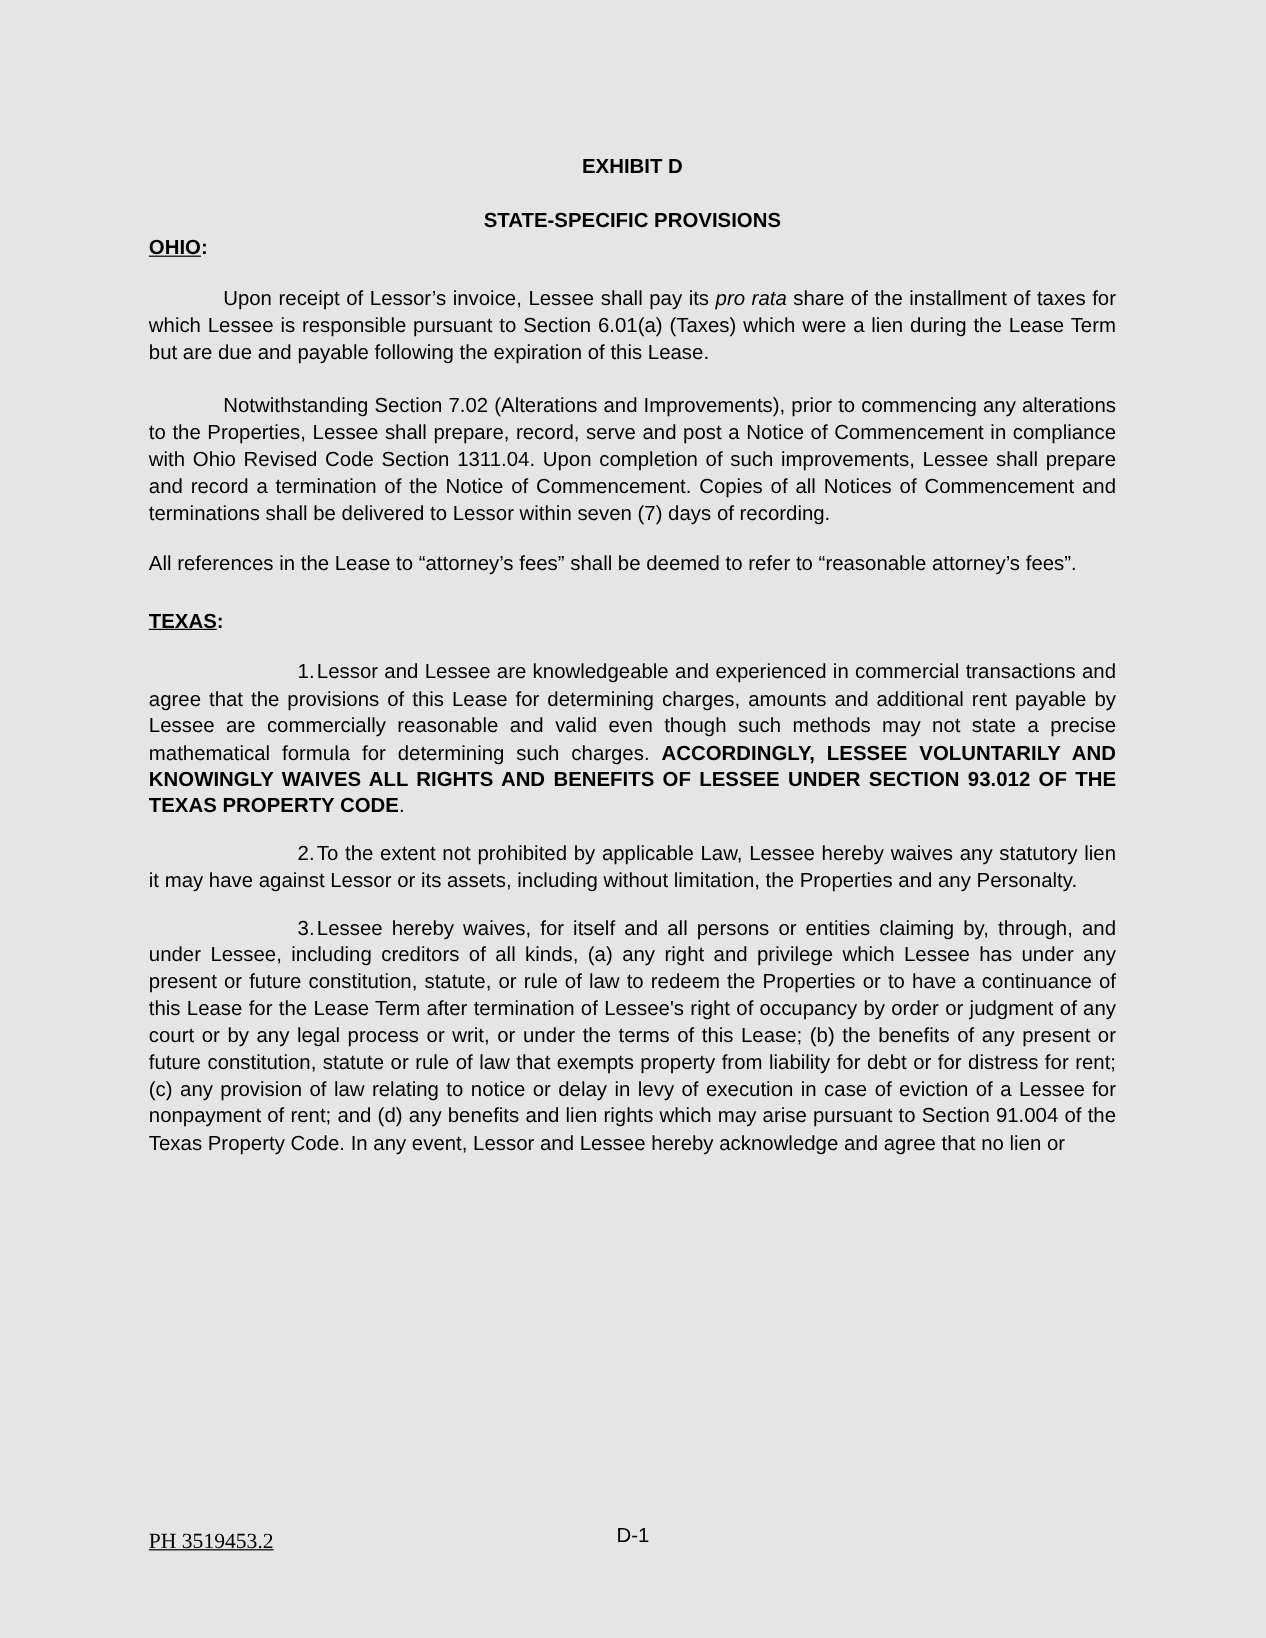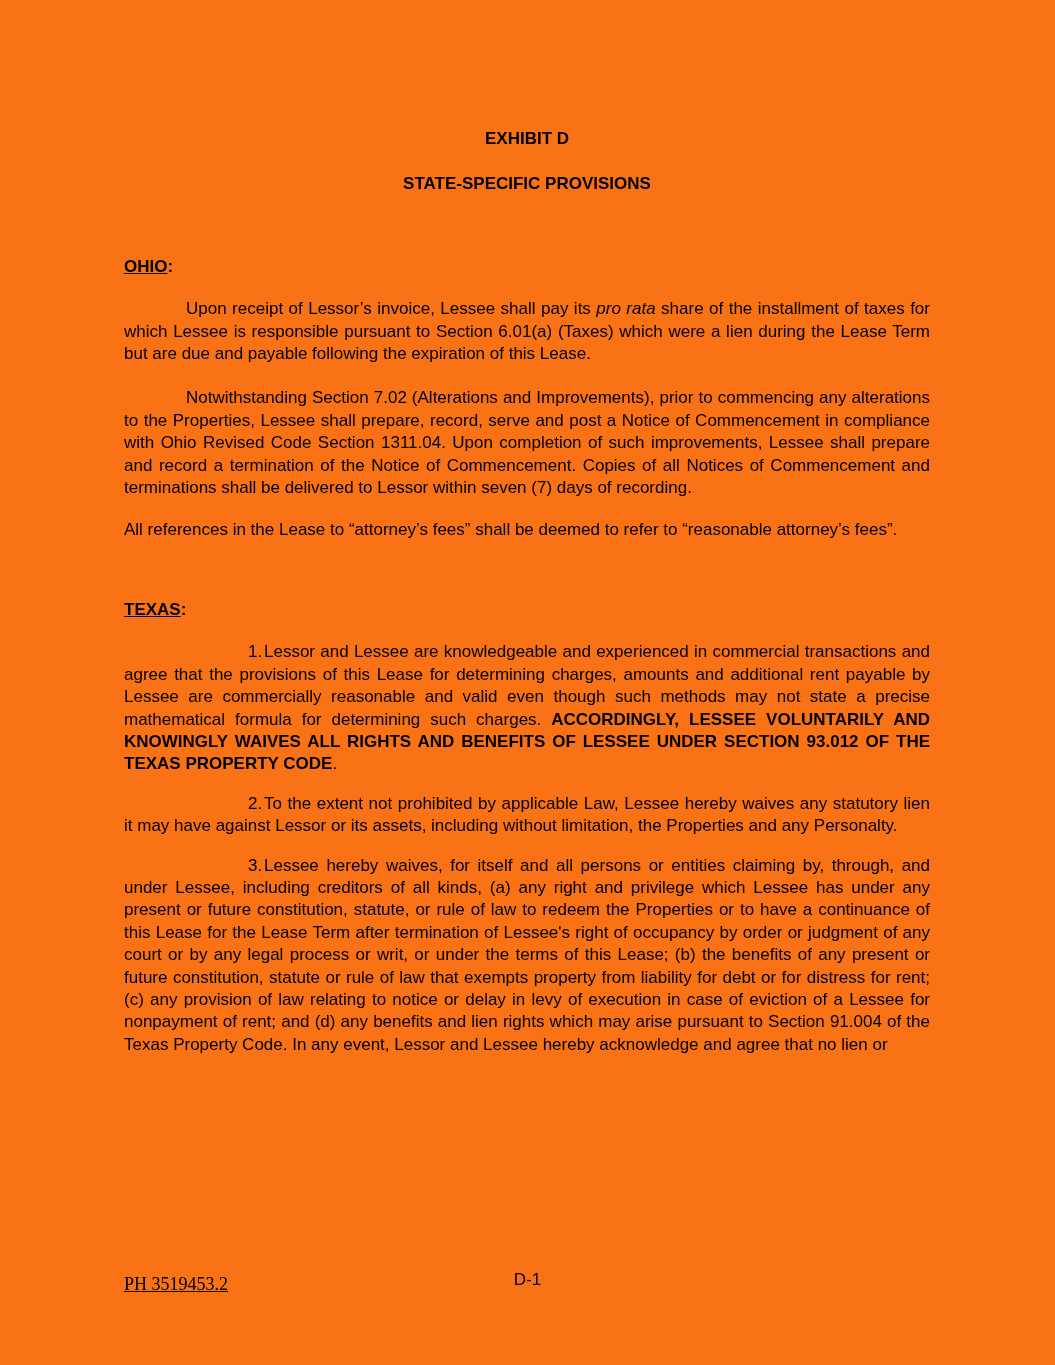--- a/index.html
+++ b/index.html
@@ -4,21 +4,21 @@
 <style>
   html, body {
     margin: 0;
     padding: 0;
     background: #ffffff;
   }
   .page {
     position: relative;
     width: 1055px;
     height: 1365px;
-    background: #f97316;
+    background: #e5e5e5;
     color: #000000;
     font-family: "Liberation Sans", sans-serif;
     font-size: 17px;
     line-height: 22.4px;
     box-sizing: border-box;
     padding: 128px 125px 0 124px;
     overflow: hidden;
   }
   .doc-title {
     text-align: center;
@@ -28,23 +28,23 @@
   .doc-title.subtitle {
     margin-top: 23px;
   }
   .heading {
     font-weight: bold;
     margin: 0;
   }
   .heading .hu {
     text-decoration: underline;
   }
-  .heading.mt-ohio  { margin-top: 60px; }
+  .heading.mt-ohio  { }
   .heading.mt-nc    { margin-top: 38px; }
-  .heading.mt-texas { margin-top: 57px; }
+  .heading.mt-texas { margin-top: 25px; }
   .para {
     margin: 22px 0 0 0;
     text-align: justify;
   }
   .para.after-heading { margin-top: 20px; }
   .para.tight { margin-top: 17px; }
   .indent { text-indent: 62px; }
   .num {
     display: inline-block;
     width: 78px;

